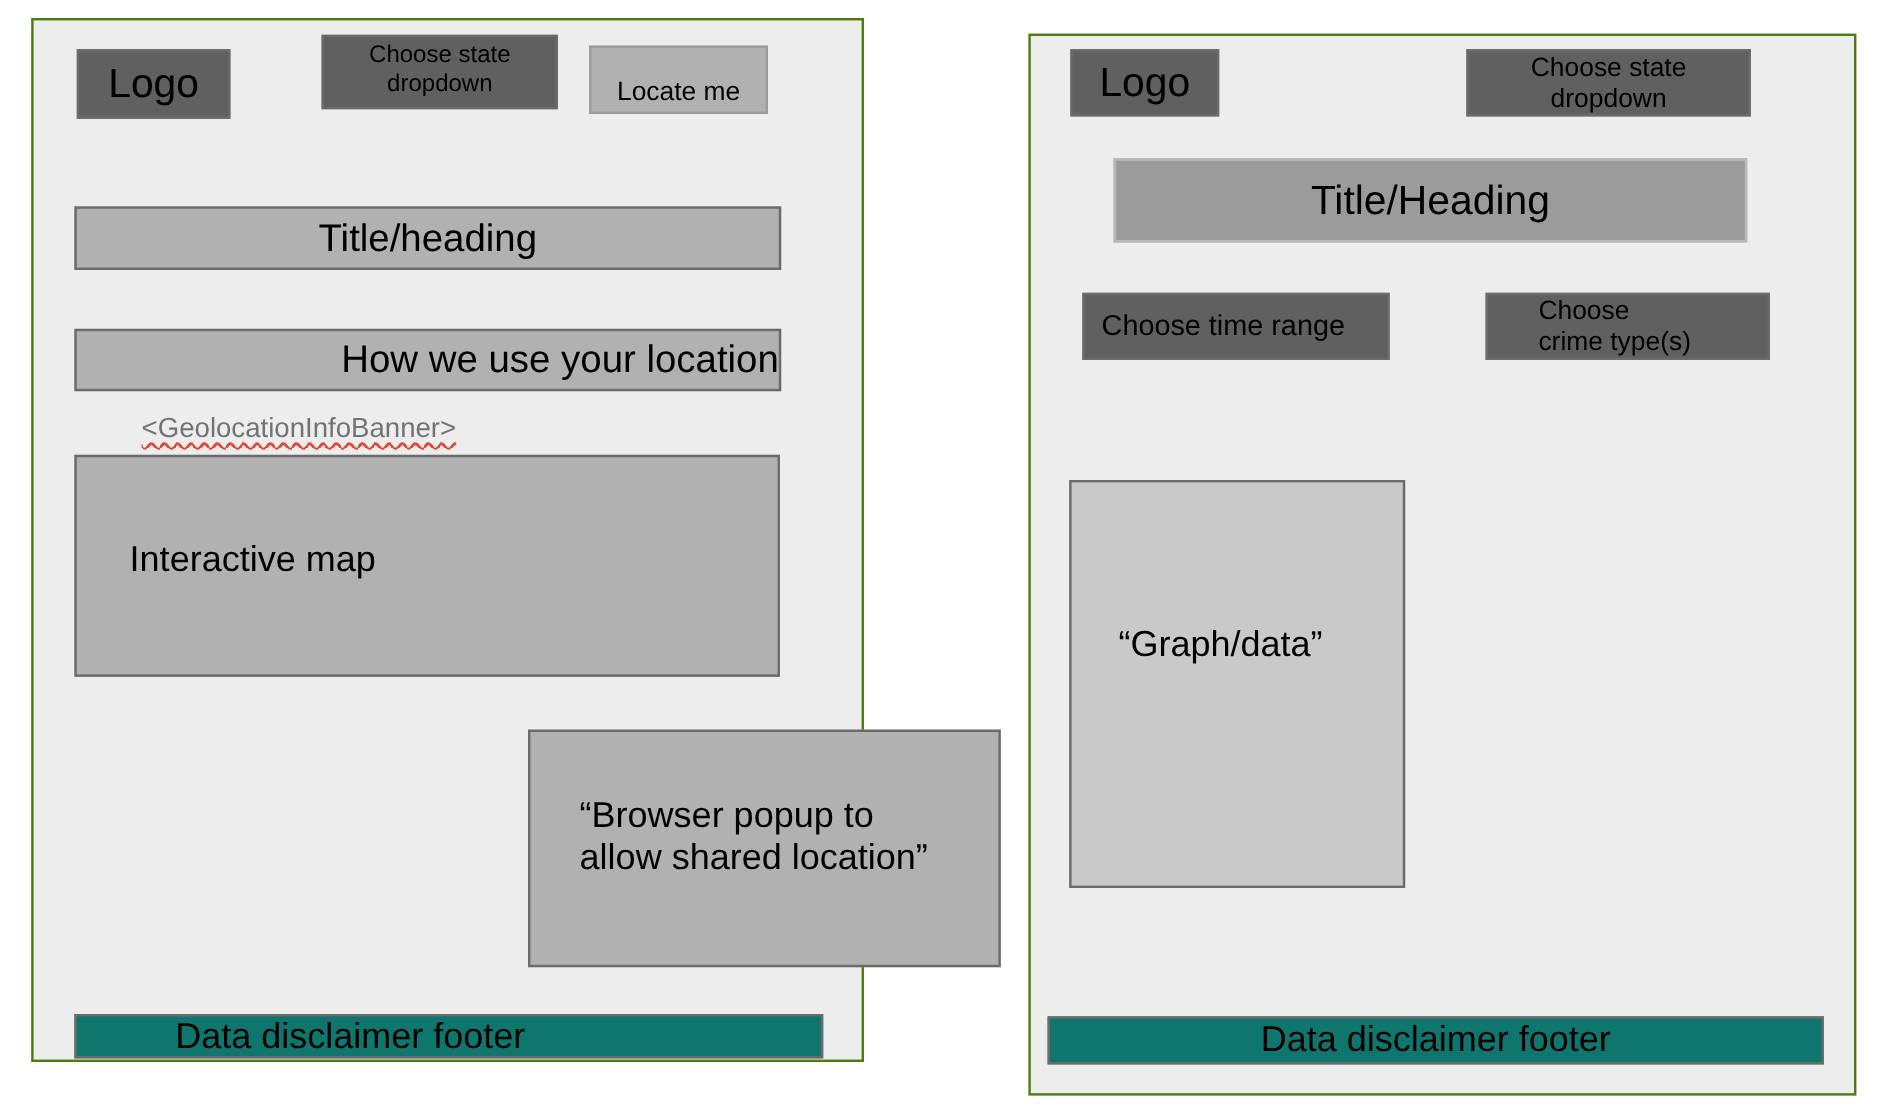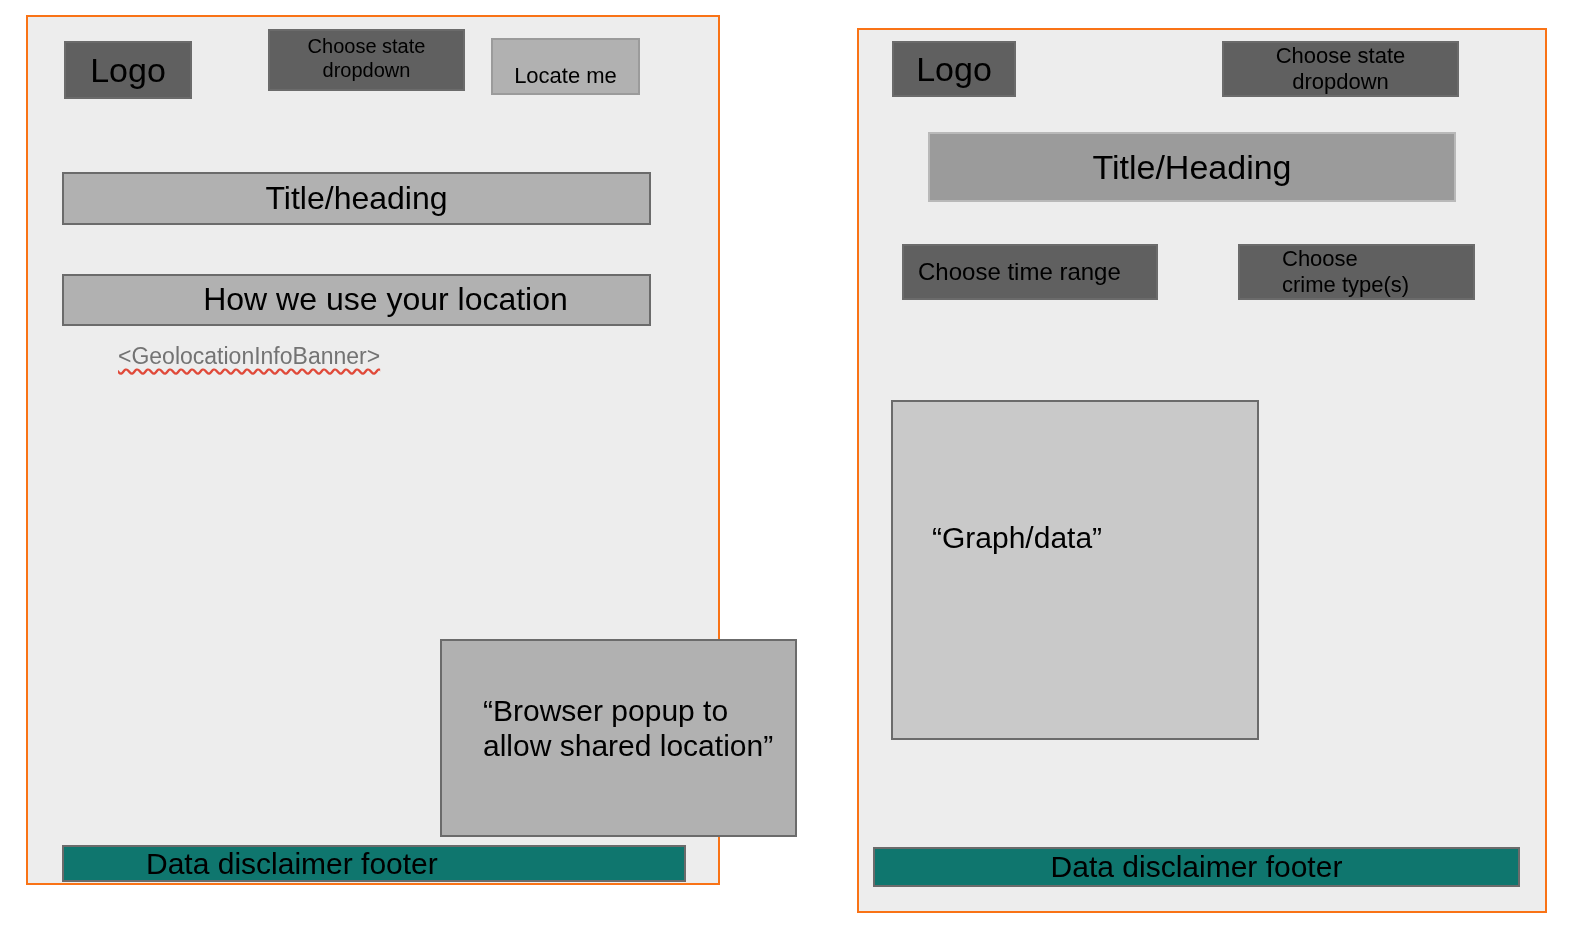--- a/index.html
+++ b/index.html
@@ -22,21 +22,21 @@
     position: absolute;
     left: 0; top: 0;
     width: 1576px;
     height: 928px;
   }
 
   
   .panel {
     position: absolute;
     background: #ededed;
-    border: 2px solid #f97316;
+    border: 2px solid #4d7c0f;
     box-sizing: border-box;
   }
   #panel-left  { left: 26px;  top: 15px;  width: 694px;  height: 870px; }
   #panel-right { left: 857px; top: 28px;  width: 690px;  height: 885px; }
 
   
   .block {
     position: absolute;
     box-sizing: border-box;
     border: 2px solid #6b6b6b;
@@ -111,32 +111,35 @@
 
     <div class="block tone-light border-soft a-botctr fs-22 pad-s" style="left:463px; top:21px; width:149px; height:57px;">
       <span class="lbl">Locate me</span>
     </div>
 
     <div class="block tone-light a-center fs-32" style="left:34px; top:155px; width:589px; height:53px;">
       <span class="lbl">Title/heading</span>
     </div>
 
     <div class="block tone-light a-center fs-32" style="left:34px; top:257px; width:589px; height:52px; justify-content:flex-start; padding-left:58px;">
-      <span class="lbl" style="text-align:center;">How we use your location</span>
+      <span class="lbl" style="text-align:right;">How we use your location</span>
     </div>
 
     <div class="annotation" style="left:90px; top:326px;">&lt;GeolocationInfoBanner&gt;</div>
 
+    <div class="block tone-light a-topleft fs-30" style="left:34px; top:362px; width:588px; height:185px; padding:68px 0 0 44px;">
+      <span class="lbl">Interactive map</span>
+    </div>
 
     <div class="block tone-footer a-center fs-30" style="left:34px; top:828px; width:624px; height:37px; justify-content:flex-start; padding-left:82px;">
       <span class="lbl" style="text-align:left;">Data disclaimer footer</span>
     </div>
   </div>
 
-  <div class="block tone-light a-topleft fs-30" id="browser-popup" style="left:440px; top:639px; width:357px; height:198px; padding:52px 0 0 41px;">
+  <div class="block tone-light a-topleft fs-30" id="browser-popup" style="left:440px; top:608px; width:394px; height:198px; padding:52px 0 0 41px;">
     <span class="lbl" style="white-space:normal; max-width:296px;">“Browser popup to allow shared location”</span>
   </div>
 
   <div class="panel" id="panel-right">
 
     <div class="block tone-dark a-center fs-34" style="left:33px; top:11px; width:124px; height:56px;">
       <span class="lbl">Logo</span>
     </div>
 
     <div class="block tone-dark a-center fs-22 pad-s" style="left:363px; top:11px; width:237px; height:56px;">
@@ -149,21 +152,21 @@
 
     <div class="block tone-dark a-left fs-24" style="left:43px; top:214px; width:256px; height:56px; padding-left:14px;">
       <span class="lbl" style="text-align:left;">Choose time range</span>
     </div>
 
     <div class="block tone-dark a-center fs-22" style="left:379px; top:214px; width:237px; height:56px; justify-content:flex-start; padding-left:42px;">
       <span class="lbl" style="text-align:left;">Choose
 crime type(s)</span>
     </div>
 
-    <div class="block tone-lighter a-topleft fs-30" style="left:32px; top:370px; width:368px; height:340px; padding:118px 0 0 39px;">
+    <div class="block tone-lighter a-topleft fs-30" style="left:32px; top:370px; width:280px; height:340px; padding:118px 0 0 39px;">
       <span class="lbl">“Graph/data”</span>
     </div>
 
 
     <div class="block tone-footer a-center fs-30" style="left:14px; top:817px; width:647px; height:40px;">
       <span class="lbl">Data disclaimer footer</span>
     </div>
   </div>
 
 </div>

